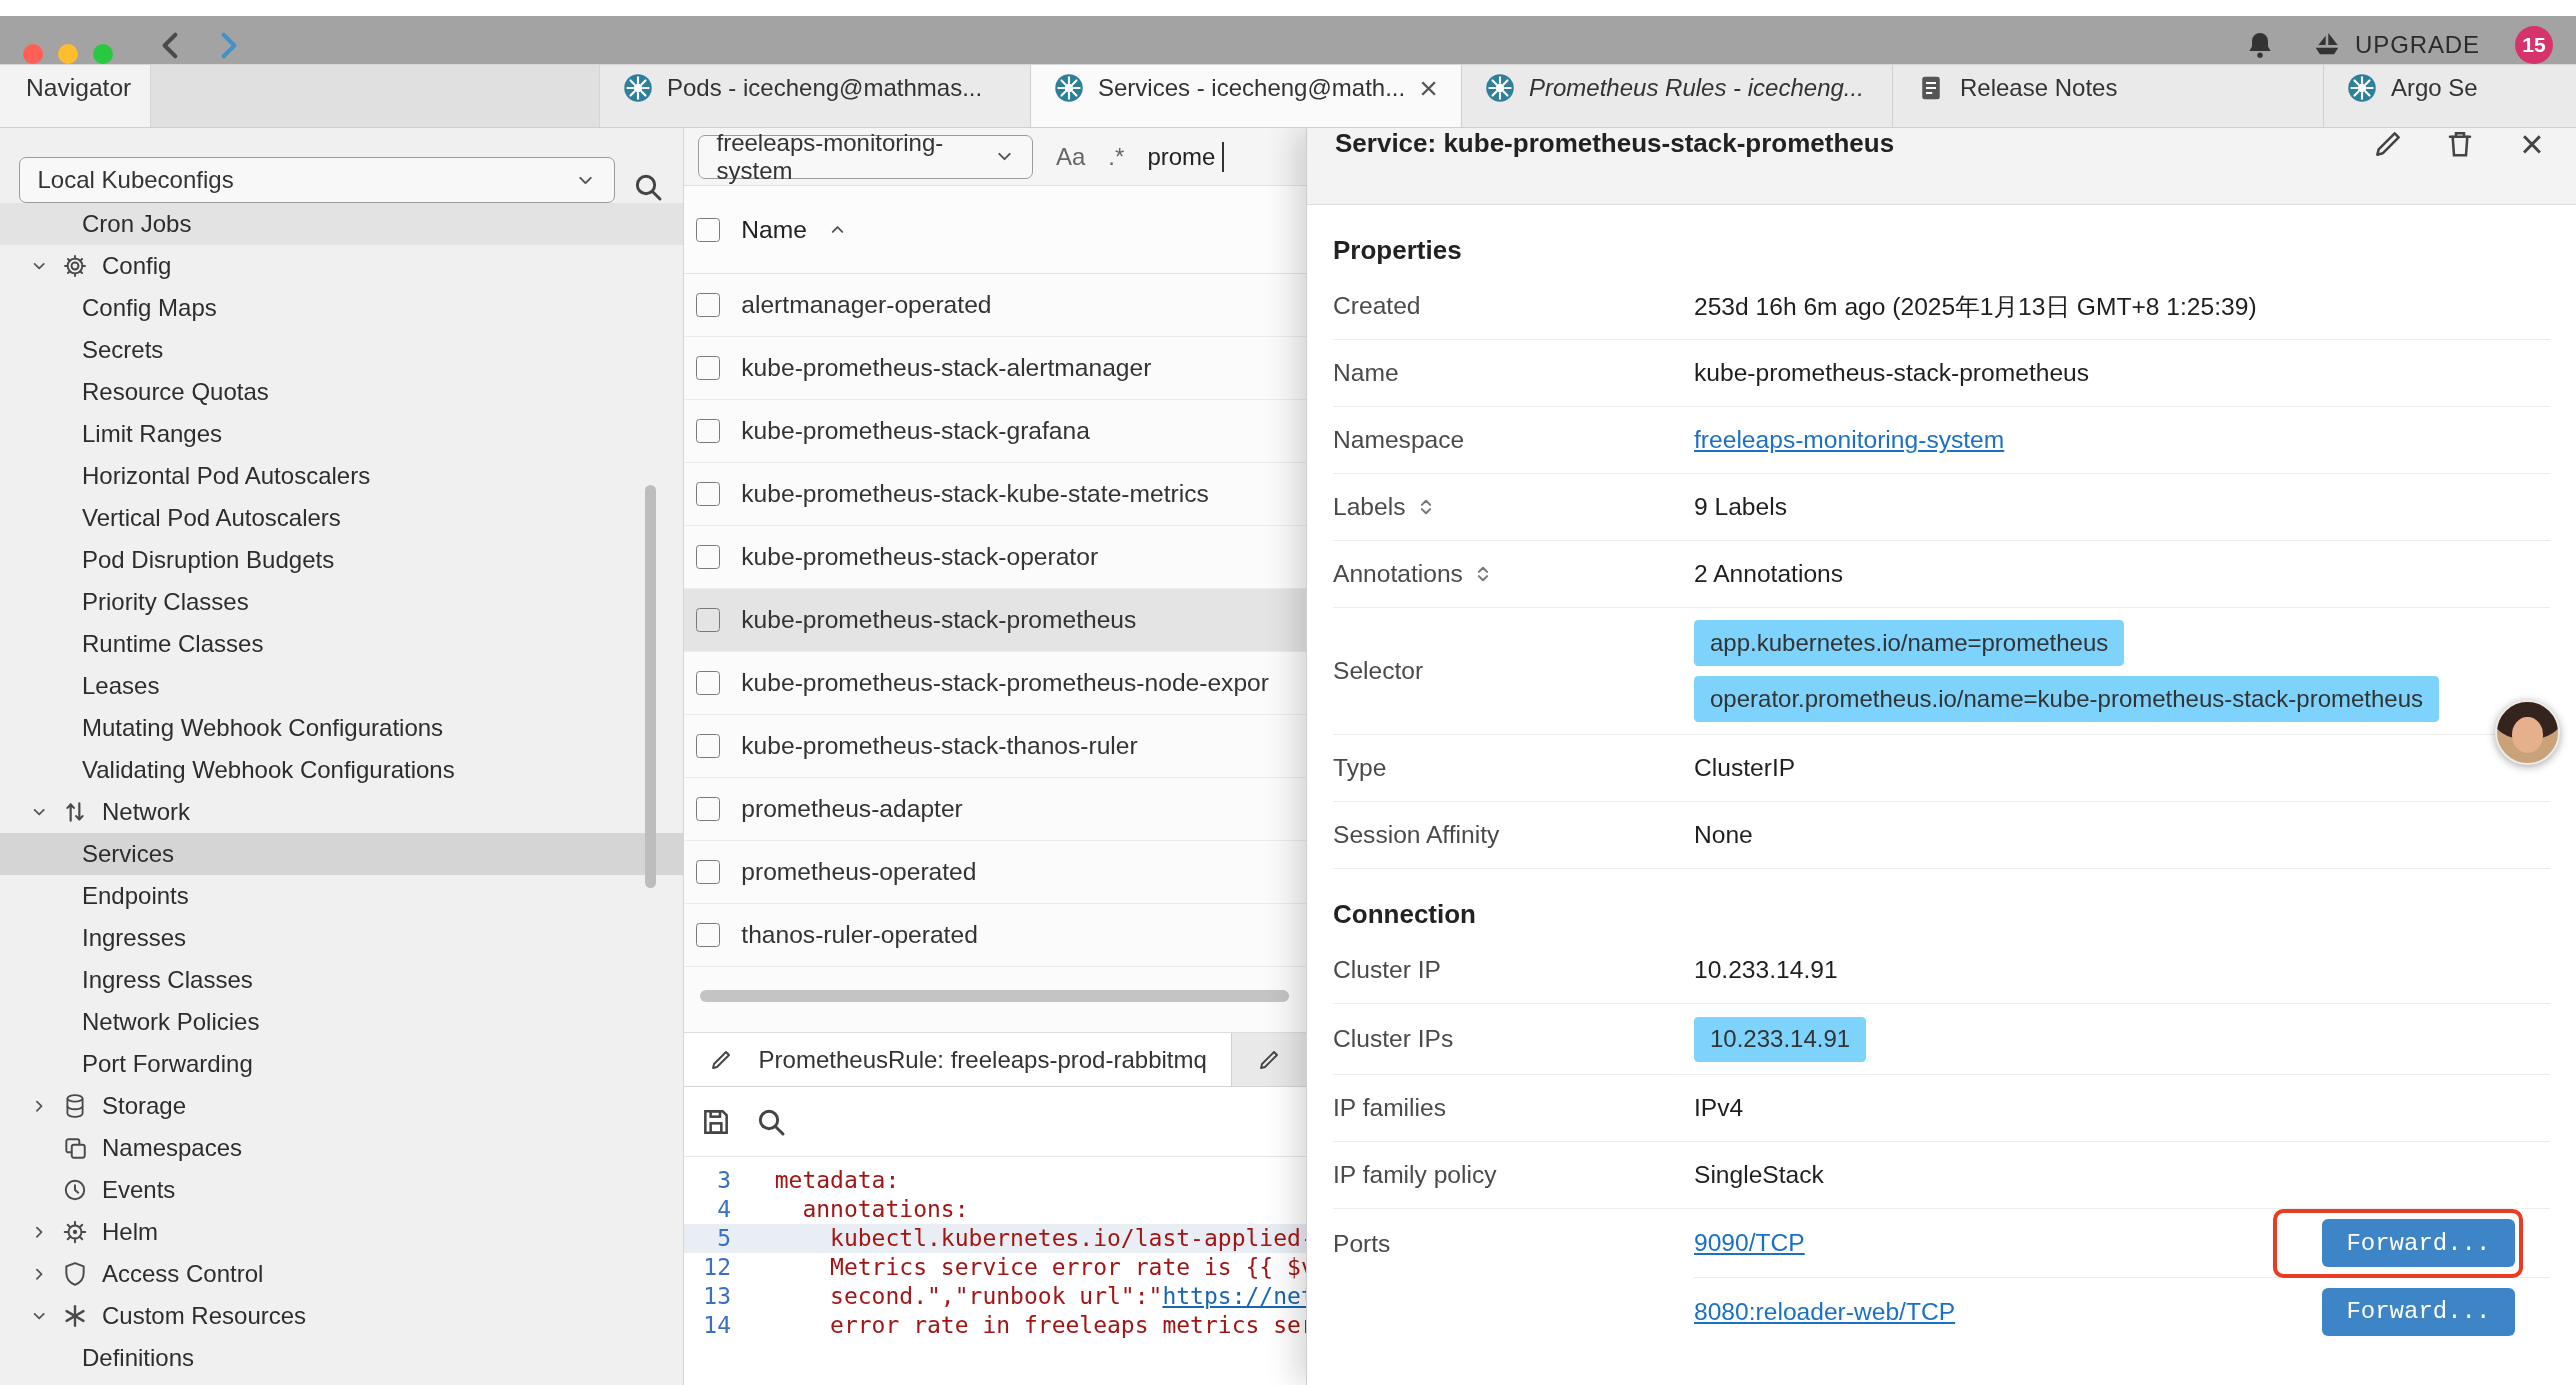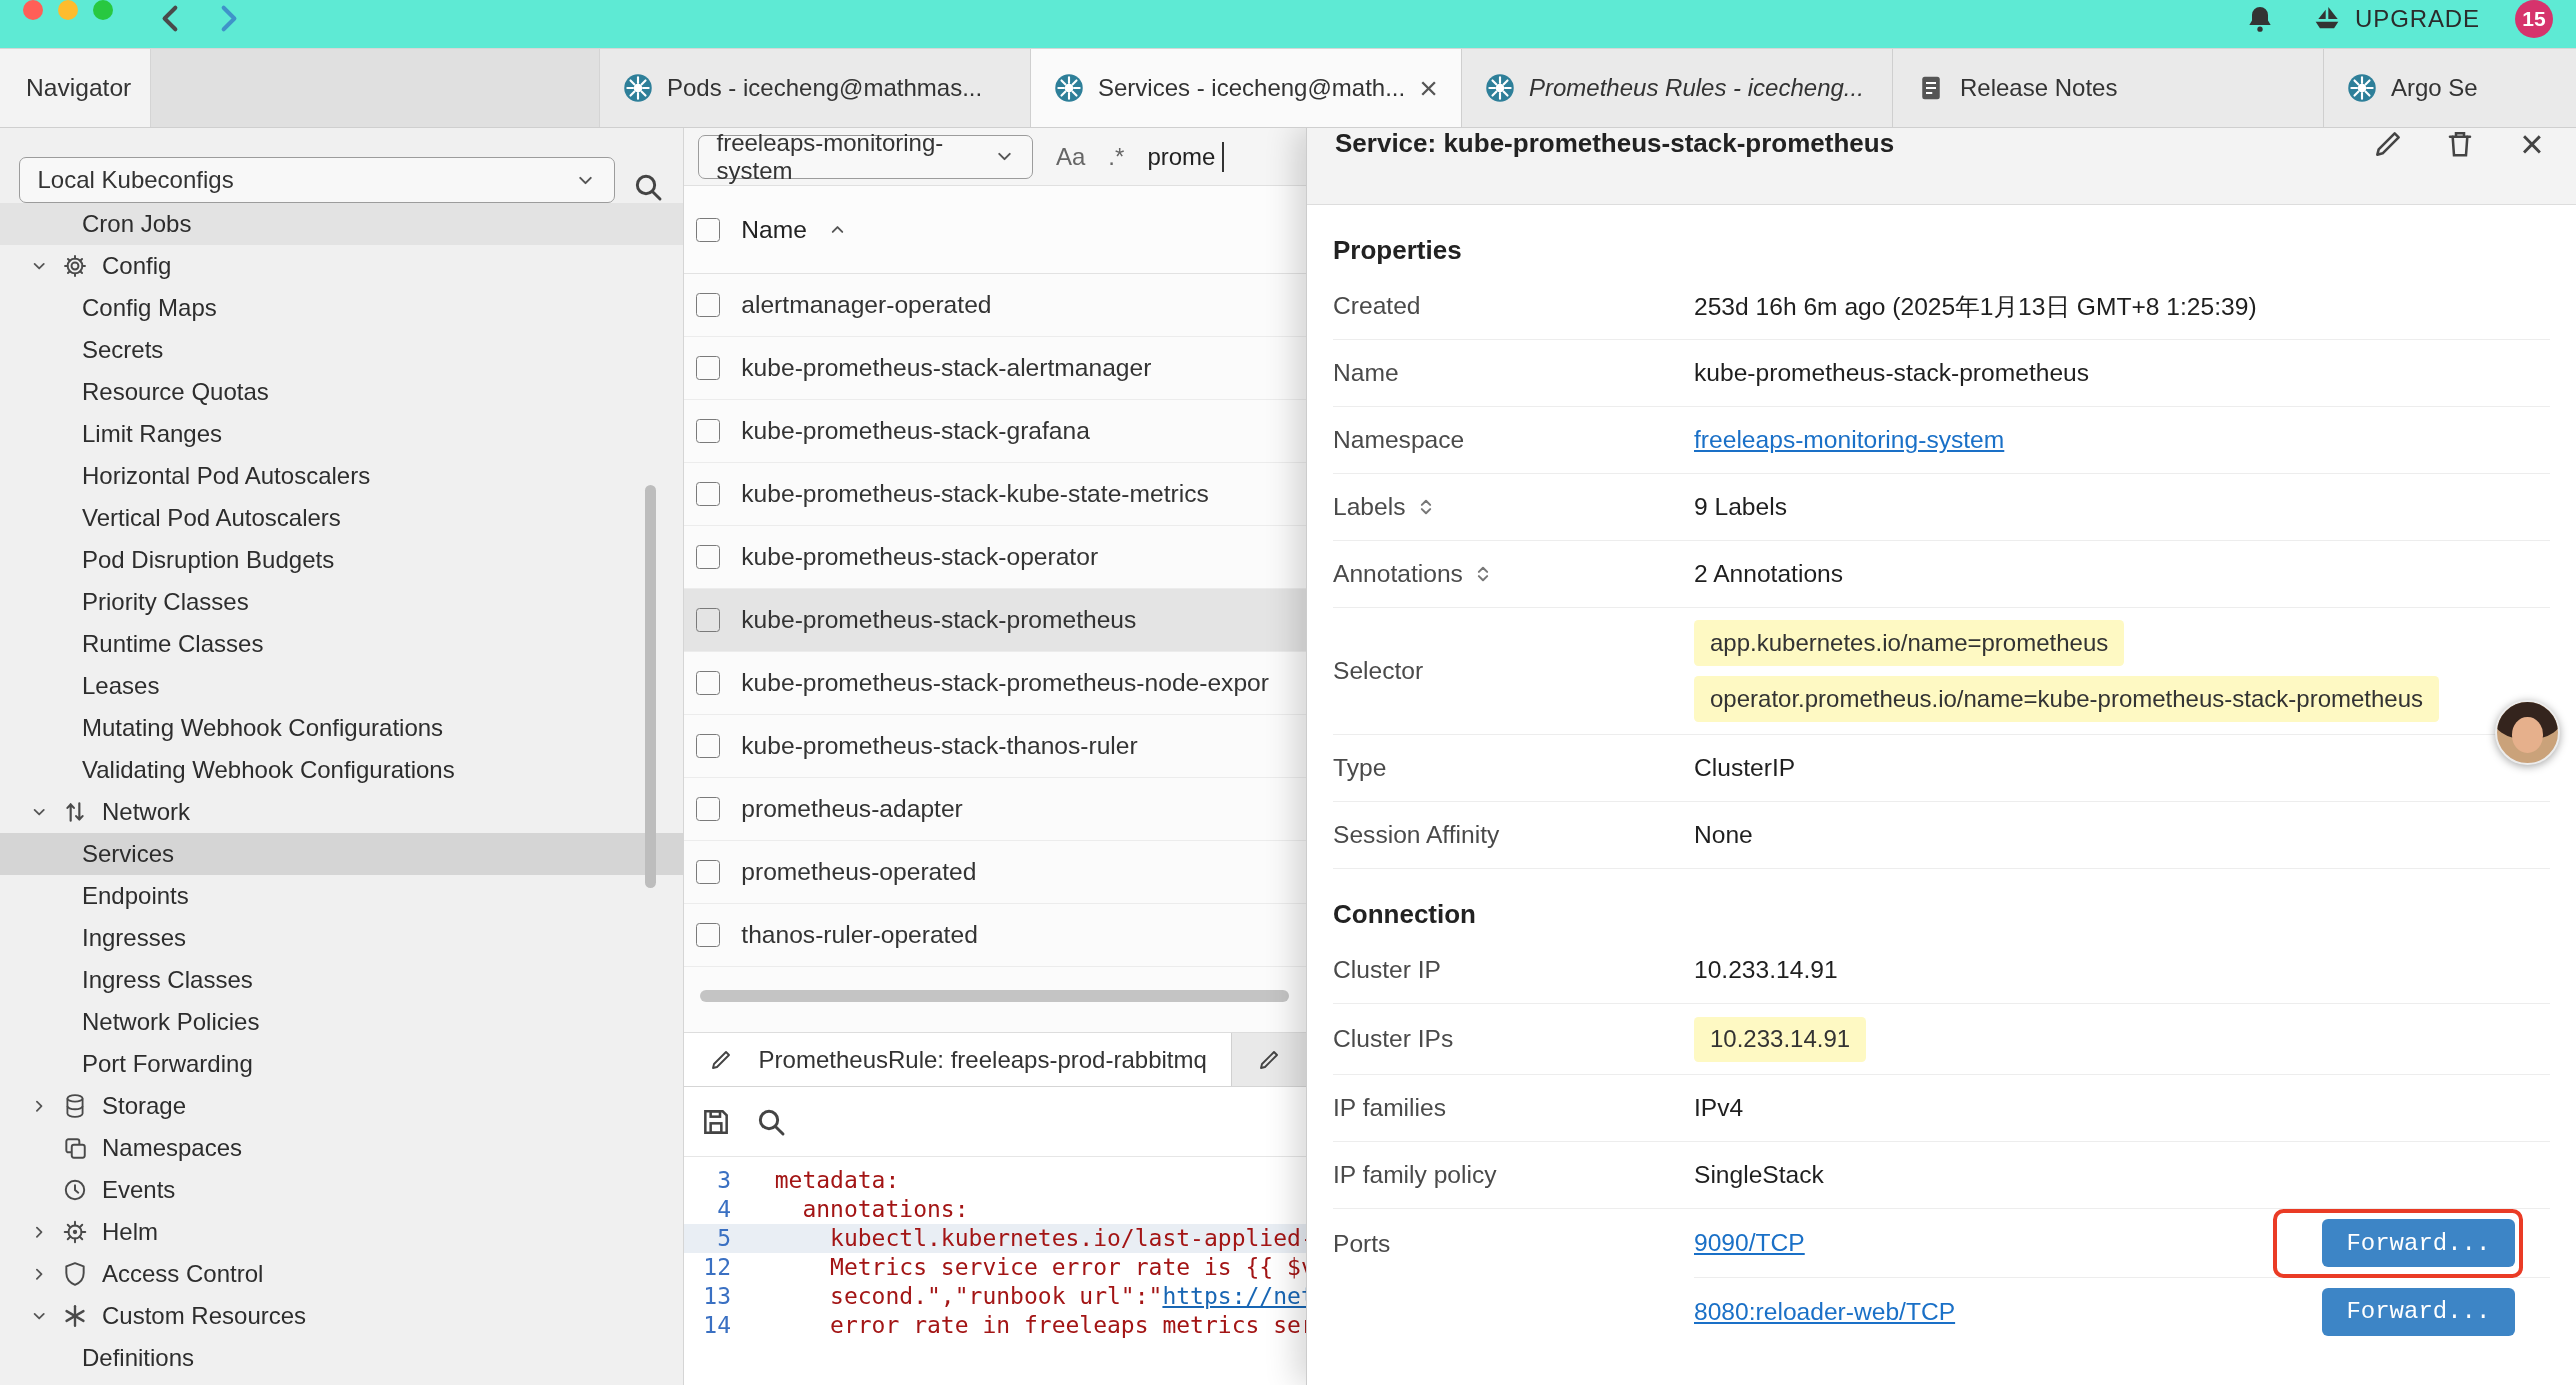--- a/index.html
+++ b/index.html
@@ -3,22 +3,22 @@
 <meta charset="utf-8">
 <style>
   *{margin:0;padding:0;box-sizing:border-box}
   html,body{width:2576px;height:1385px}
   body{position:relative;overflow:hidden;background:#fff;color:#222;
        font-family:"Liberation Sans","DejaVu Sans",sans-serif}
   svg{display:block;width:100%;height:100%}
   .ic{display:inline-flex;width:28px;height:28px;flex:none;align-items:center;justify-content:center}
 
   
-  .os-bar{position:absolute;left:0;top:0;width:100%;height:49px;background:#5eead4;
-          border-bottom:0.9px solid #d6d6d6;display:flex;align-items:flex-start;padding:0 23px;z-index:40}
+  .os-bar{position:absolute;left:0;top:16px;width:100%;height:49px;background:#a3a3a3;
+          border-bottom:0.9px solid #d6d6d6;display:flex;align-items:flex-end;padding:0 23px;z-index:40}
   .traffic{display:flex;gap:15px;margin-right:40px}
   .tl{width:20px;height:20px;border-radius:50%}
   .tl.red{background:#ff5f57}.tl.yellow{background:#febc2e}.tl.green{background:#28c840}
   .navbtn{width:37px;height:37px;margin-right:19px;display:flex;align-items:center;justify-content:center;cursor:pointer}
   .spacer{flex:1}
   .osbar-right{display:flex;align-items:center;gap:35px}
   .bell{width:32px;height:32px}
   .upgrade{display:flex;align-items:center;gap:12.3px;font-size:24px;color:#2b2b2b;letter-spacing:0.9px;cursor:pointer}
   .upgrade .ic{width:32px;height:32px}
   .badge{width:38px;height:38px;border-radius:50%;background:#d6336c;color:#fff;font-size:21px;font-weight:bold;
@@ -108,21 +108,21 @@
   .dh-ic{width:32px;height:32px;display:flex;align-items:center;justify-content:center;margin-left:40px;cursor:pointer}
   .close-x{font-size:40px;color:#444;line-height:1}
   .drawer-body{flex:1;padding:0 26px;overflow:hidden}
   .dsec-title{font-size:26px;font-weight:bold;margin:30px 0 7px;color:#222}
   .drow{display:grid;grid-template-columns:361px 1fr;align-items:center;min-height:67px;
         border-bottom:0.9px solid #ededed;font-size:24.6px}
   .dlabel{color:#4a4a4a;display:flex;align-items:center;gap:10.5px}
   .dvalue{color:#1f1f1f;min-width:0;white-space:nowrap;overflow:hidden}
   .dlink{color:#1a70c7;text-decoration:underline;cursor:pointer}
   .drow.chips .dvalue{display:flex;flex-direction:column;align-items:flex-start;gap:10.5px;padding:12.3px 0;white-space:normal}
-  .chip{background:#fef9c3;border-radius:4.4px;padding:8.8px 16px;font-size:24px;color:#333;white-space:nowrap;
+  .chip{background:#7dd3fc;border-radius:4.4px;padding:8.8px 16px;font-size:24px;color:#333;white-space:nowrap;
         max-width:100%;overflow:hidden;text-overflow:ellipsis}
   .sort-ic{width:20px;height:20px;display:inline-flex;cursor:pointer}
   .drow.ports{align-items:start;border-bottom:none}
   .drow.ports .dlabel{padding-top:21px}
   .port-lines{display:flex;flex-direction:column}
   .port-line{height:68px;display:flex;align-items:center;justify-content:space-between;padding-right:35px}
   .port-line + .port-line{border-top:0.9px solid #ededed}
   .fwd-wrap{position:relative;display:inline-flex}
   .fwd-btn{background:#3d85c6;color:#fff;border:none;border-radius:6.1px;padding:10.5px 24.6px;font-size:24px;
            font-family:Liberation Mono, monospace;cursor:pointer}

